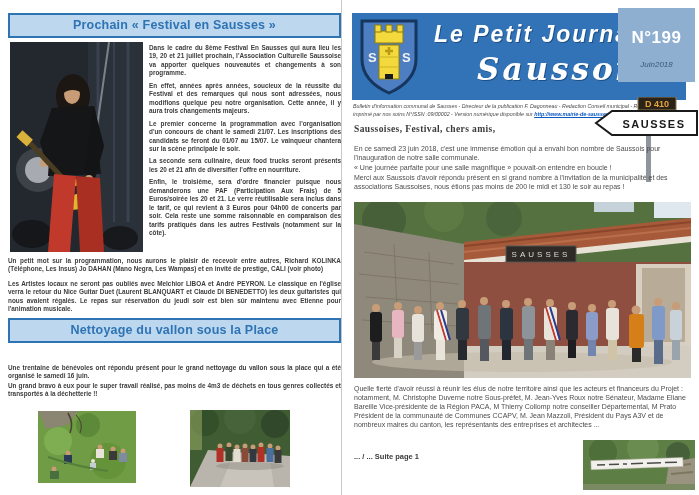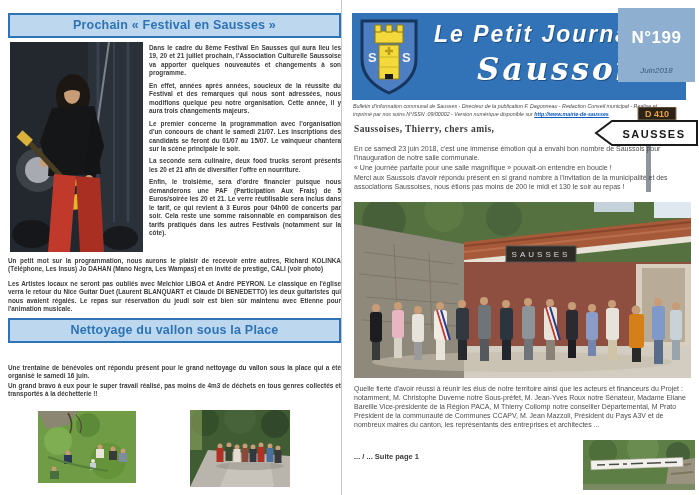--- a/index.html
+++ b/index.html
@@ -10,21 +10,21 @@
   .section-bar{background:#bdd7ee;border:2px solid #2e74b5;color:#2e74b5;
        font-weight:bold;font-size:12.5px;text-align:center;line-height:21px;
        letter-spacing:.2px;}
   .lcol{font-size:6.4px;line-height:1.32;font-weight:600;color:#3c3c3c;text-align:justify;}
   .lcol p{margin:0 0 4px 0;}
   .photo-frame{overflow:hidden;}
   
   .banner{background:#3273b7;}
   .issue-box{background:#8fafd0;text-align:center;}
   .issue-num{color:#ffffff;font-weight:bold;font-size:17px;letter-spacing:.5px;margin-top:20px;}
-  .issue-date{color:#3d5a78;font-style:italic;font-size:8px;margin-top:18px;}
+  .issue-date{color:#3d5a78;font-style:italic;font-size:8px;margin-top:12px;}
   .mast1{color:#fff;font-weight:bold;font-style:italic;font-size:23px;letter-spacing:2px;
          text-shadow:1px 1px 0 #1d4f86;white-space:nowrap;}
   .mast2{color:#fff;font-weight:bold;font-style:italic;font-size:31px;
          font-family:"DejaVu Serif",serif;letter-spacing:3px;text-shadow:1px 1px 0 #1d4f86;
          white-space:nowrap;}
   .imprint{font-size:5.3px;font-style:italic;color:#4a4a4a;line-height:1.5;}
   .imprint a{color:#0a58c2;font-weight:bold;}
   .greet{font-family:"Liberation Serif",serif;font-weight:bold;font-size:9.5px;
          color:#3a3a3a;letter-spacing:.4px;}
   .rbody{font-size:7px;line-height:1.3;color:#4c4c4c;}
@@ -181,31 +181,31 @@
     <div class="abs issue-box" style="left:272px;top:8px;width:77px;height:74px;">
       <div class="issue-num">N°199</div>
       <div class="issue-date">Juin2018</div>
     </div>
 
     <div class="abs imprint" style="left:7px;top:103px;width:335px;">
       <span>Bulletin d'information communal de Sausses - Directeur de la publication F. Dagonneau - Redaction  Conseil municipal - Realise et</span><br>
       <span>imprimé par nos soins N°ISSN :09/00002 - Version numérique disponible sur </span><a href="#">http://www.mairie-de-sausses</a>
     </div>
 
-    <div class="abs" style="left:248px;top:107px;width:105px;height:85px;pointer-events:none;">
+    <div class="abs" style="left:248px;top:97px;width:105px;height:85px;pointer-events:none;">
       <svg width="105" height="85" viewBox="0 0 105 85">
         <rect x="52" y="39" width="5" height="46" fill="#8e959c"></rect>
         <rect x="44" y="0" width="38" height="13" fill="#2b2218" stroke="#8a7a54" stroke-width="1"></rect>
         <text x="63" y="10" font-size="9" font-weight="bold" fill="#e8a33d" text-anchor="middle">D 410</text>
         <polygon points="2,26 18,14 103,14 103,38 18,38" fill="#ffffff" stroke="#1a1a1a" stroke-width="2"></polygon>
         <text x="60" y="30.5" font-size="11" font-weight="bold" fill="#1a1a1a" text-anchor="middle" letter-spacing="1.5">SAUSSES</text>
       </svg>
     </div>
 
-    <div class="abs greet" style="left:8px;top:124px;">Saussoises, Thierry, chers amis,</div>
+    <div class="abs greet" style="left:8px;top:124px;">Saussoises, Festival, chers amis,</div>
 
     <div class="abs rbody" style="left:8px;top:144px;width:336px;">
       <p>En ce samedi 23 juin 2018, c'est une immense émotion qui a envahi bon nombre de Saussois pour l'inauguration de notre salle communale.</p>
       <p>« Une journée parfaite pour une salle magnifique » pouvait-on entendre en boucle !</p>
       <p>Merci aux Saussois d'avoir répondu présent en si grand nombre à l'invitation de la municipalité et des associations Saussoises, nous étions pas moins de 200 le midi et 130 le soir au repas !</p>
     </div>
 
     <div class="abs photo-frame" style="left:8px;top:202px;width:337px;height:176px;">
       <svg width="337" height="176" viewBox="0 0 337 176">
         <rect width="337" height="176" fill="#d3cdc1"></rect>

